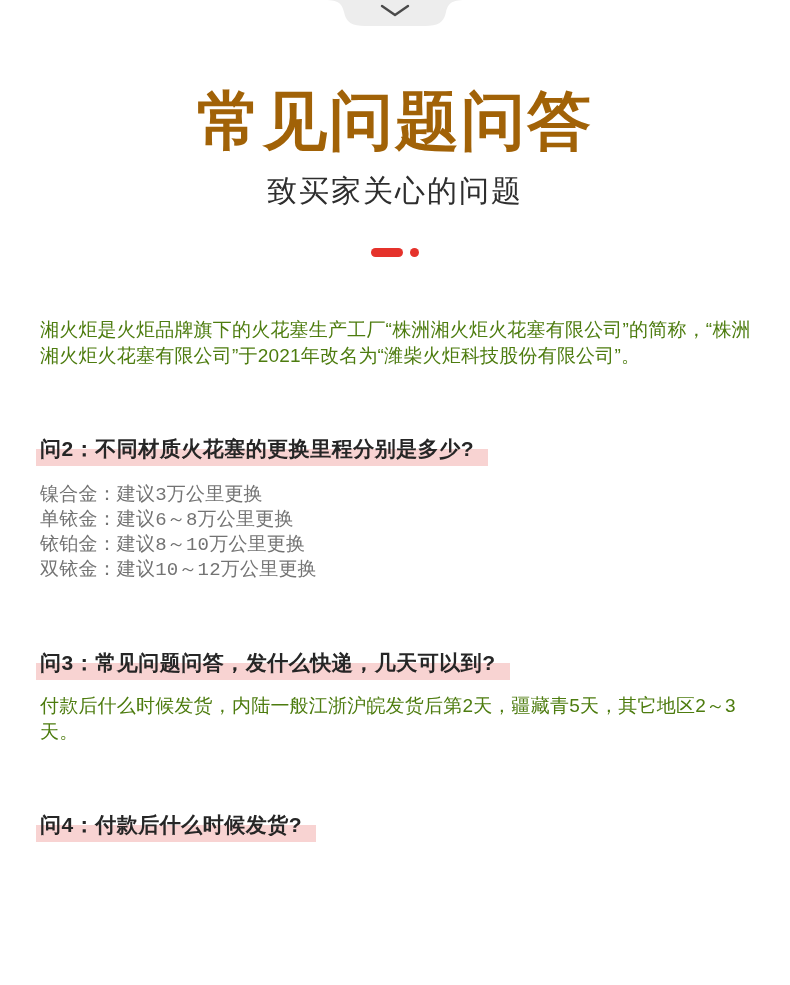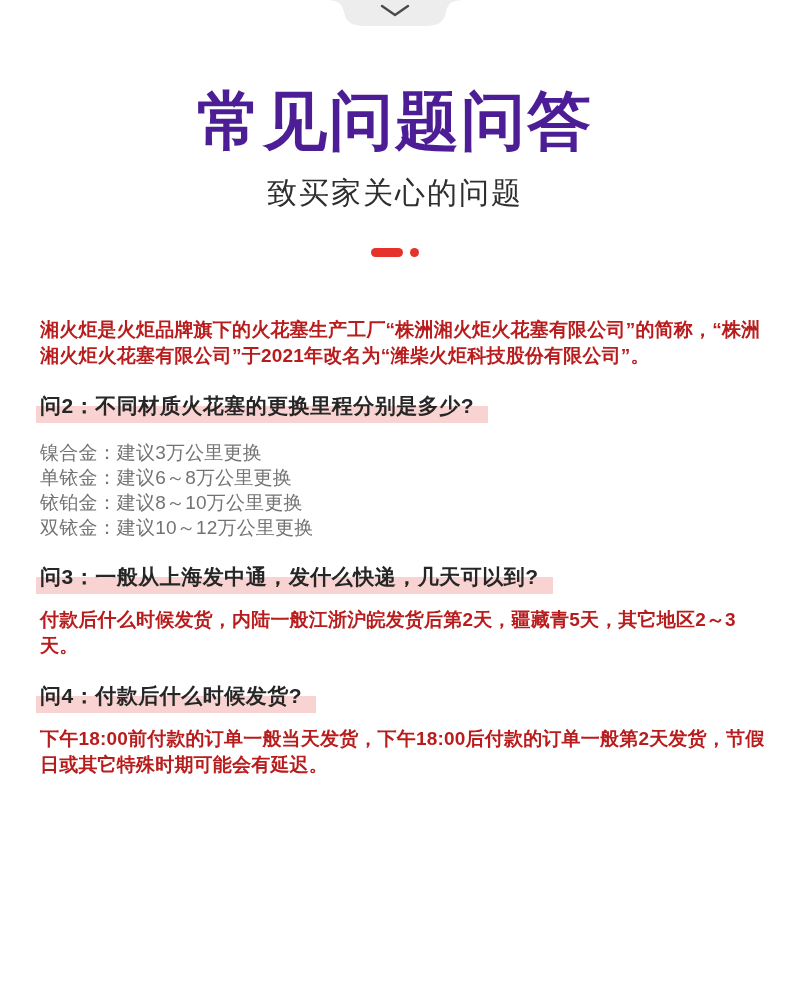--- a/index.html
+++ b/index.html
@@ -25,56 +25,57 @@
   }
   .pull-tab .tab-bg{display:block;}
   .pull-tab .chevron{
     position:absolute;top:4px;left:50%;
     transform:translateX(-50%);
   }
 
   
   .header{text-align:center;padding-top:88px;}
   .title{
-    font-size:64px;font-weight:900;color:#4c1d95;
+    font-size:64px;font-weight:900;color:#a16207;
     letter-spacing:2px;line-height:1.06;
   }
   .subtitle{
     margin-top:20px;font-size:30px;color:#2e2e2e;
-    letter-spacing:2px;line-height:34px;font-weight:400;
+    letter-spacing:2px;line-height:34px;font-weight:400;font-family:Liberation Mono, monospace;
   }
   .divider{
     margin-top:38px;height:9px;
     display:flex;justify-content:center;align-items:center;gap:7px;
   }
   .divider .dash{width:32px;height:9px;border-radius:5px;background:var(--accent-red);}
   .divider .dot{width:9px;height:9px;border-radius:50%;background:var(--accent-red);}
 
   
   .faq{padding:0 24px 0 40px;}
-  .faq-item{margin-top:24px;}
+  .faq-item{margin-top:67px;}
   .faq-item.first{margin-top:60px;}
   .q{
     font-size:21px;font-weight:700;color:#262626;
     letter-spacing:0.5px;line-height:26px;
   }
   .q .hl{
     display:inline-block;
     padding:0 14px 4px 4px;margin-left:-4px;
     background:linear-gradient(to bottom,transparent calc(100% - 17px),var(--highlight-pink) 0);
   }
   .a,.note{
     margin-top:13px;
-    font-size:19px;line-height:26px;color:#b91c1c;
-    letter-spacing:0.2px;font-weight:700;
+    font-size:19px;line-height:26px;color:#4d7c0f;
+    letter-spacing:0.2px;font-weight:400;
   }
   .list{
     margin-top:17px;
     font-size:19px;line-height:25px;color:#737373;
     letter-spacing:0.2px;
+    font-family:Liberation Mono, monospace;
   }
   .list .row{white-space:nowrap;}
   .note{margin-top:12px;}
 </style>
 </head>
 <body>
 
 <div class="pull-tab">
   <svg class="tab-bg" width="140" height="27" viewBox="0 0 140 27">
     <path d="M0,0 C14,0 17,4 19,12 C21,23 28,26 40,26 L100,26 C112,26 119,23 121,12 C123,4 126,0 140,0 Z" fill="#ededed"></path>
@@ -106,25 +107,24 @@
     <div class="list">
       <div class="row">镍合金：建议3万公里更换</div>
       <div class="row">单铱金：建议6～8万公里更换</div>
       <div class="row">铱铂金：建议8～10万公里更换</div>
       <div class="row">双铱金：建议10～12万公里更换</div>
     </div>
   </div>
 
   <div class="faq-item">
     <div class="q">
-      <span class="hl">问3：一般从上海发中通，发什么快递，几天可以到?</span>
+      <span class="hl">问3：常见问题问答，发什么快递，几天可以到?</span>
     </div>
     <div class="a">付款后什么时候发货，内陆一般江浙沪皖发货后第2天，疆藏青5天，其它地区2～3天。</div>
   </div>
 
   <div class="faq-item">
     <div class="q">
       <span class="hl">问4：付款后什么时候发货?</span>
     </div>
-    <div class="a">下午18:00前付款的订单一般当天发货，下午18:00后付款的订单一般第2天发货，节假日或其它特殊时期可能会有延迟。</div>
   </div>
 
 </div>
 
 </body></html>

